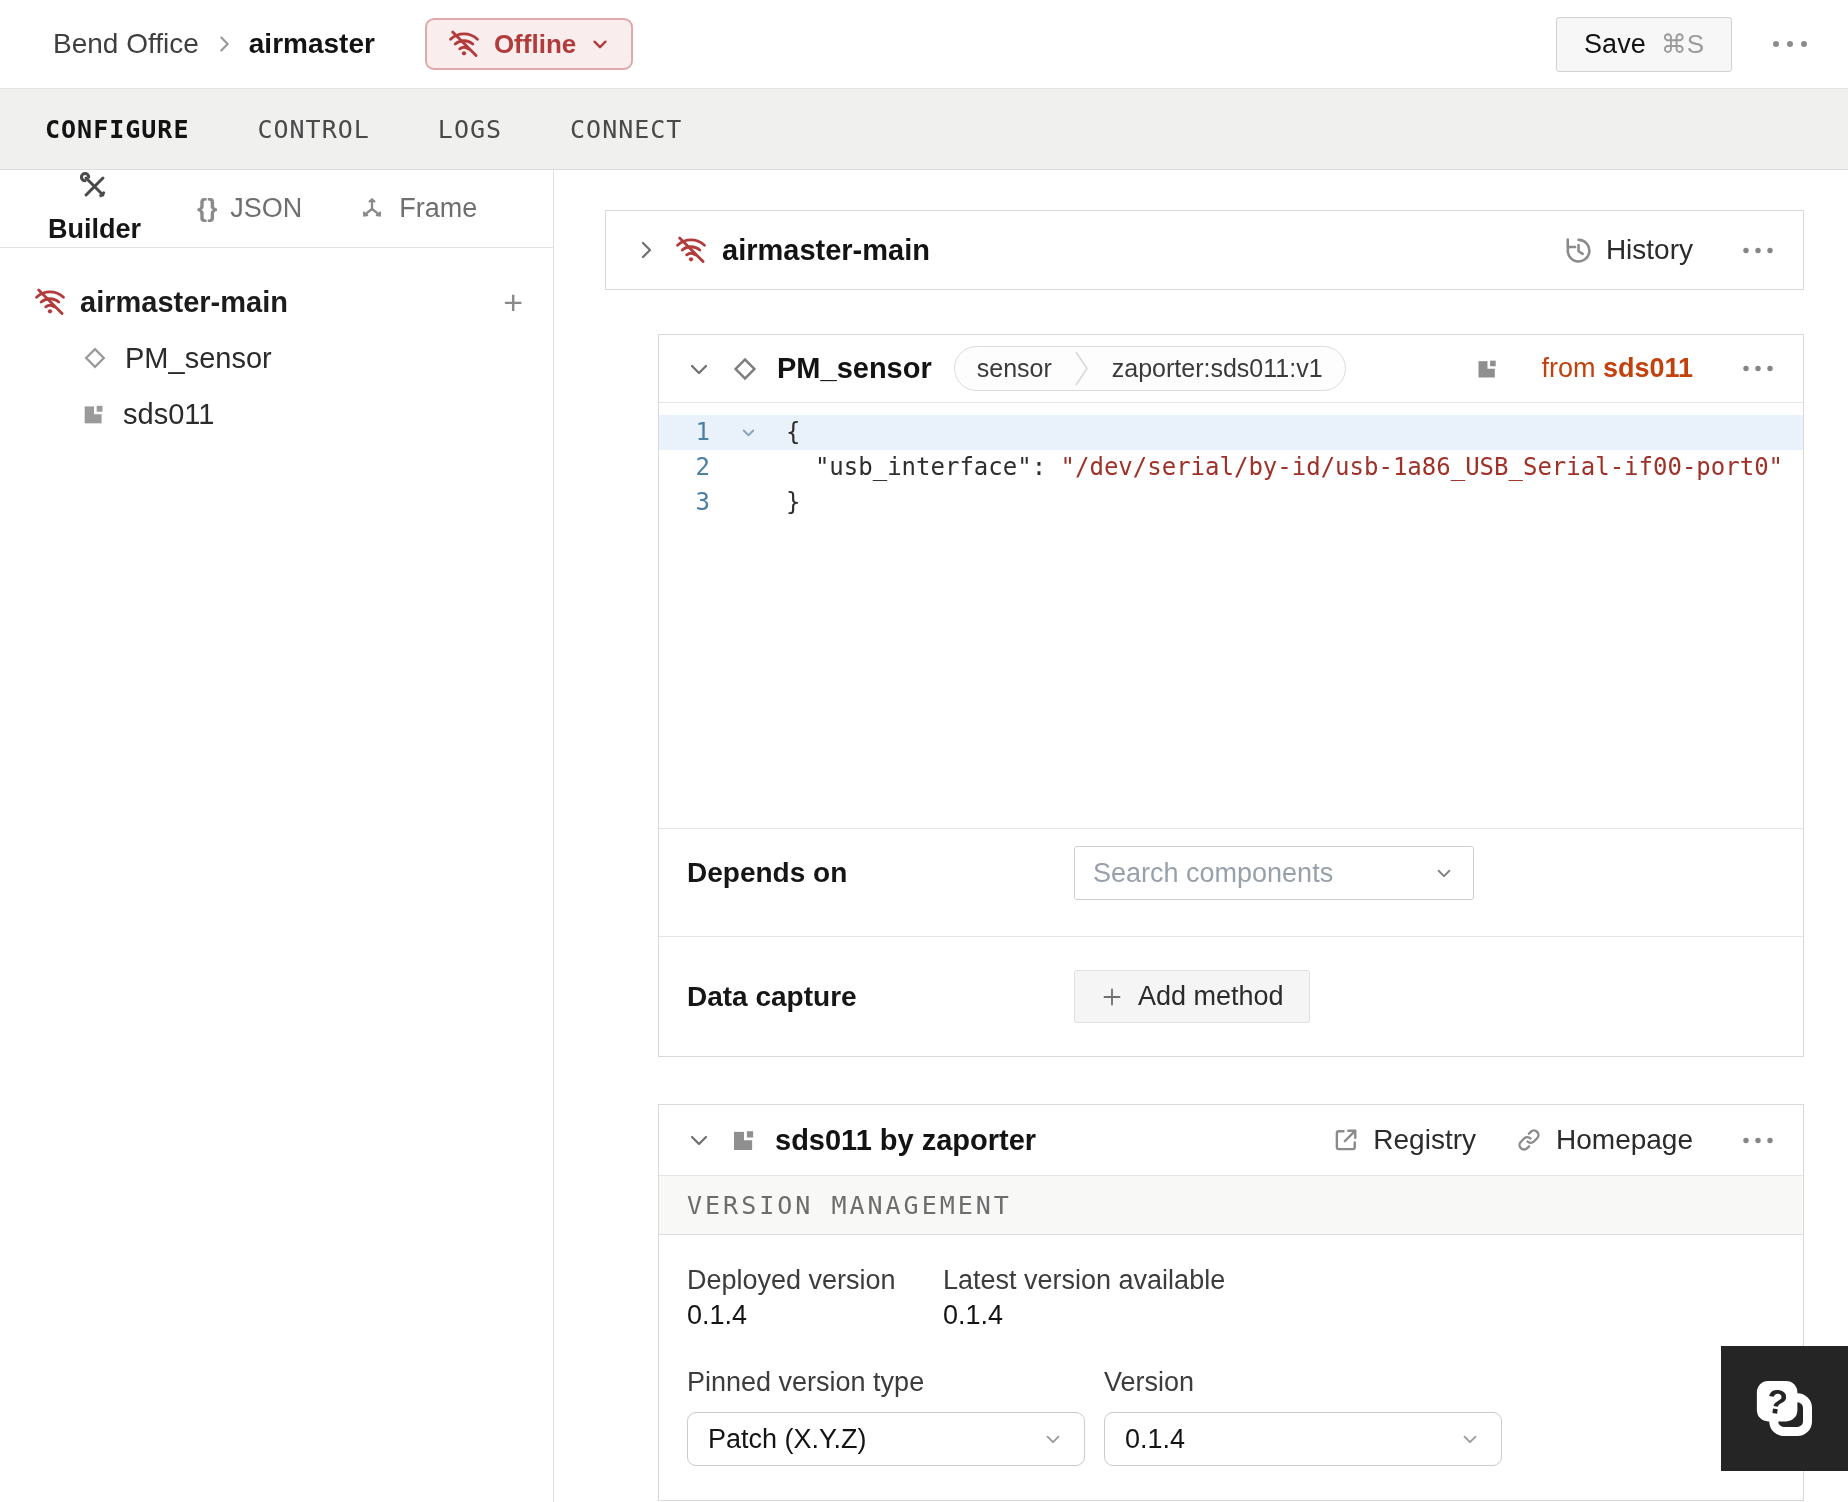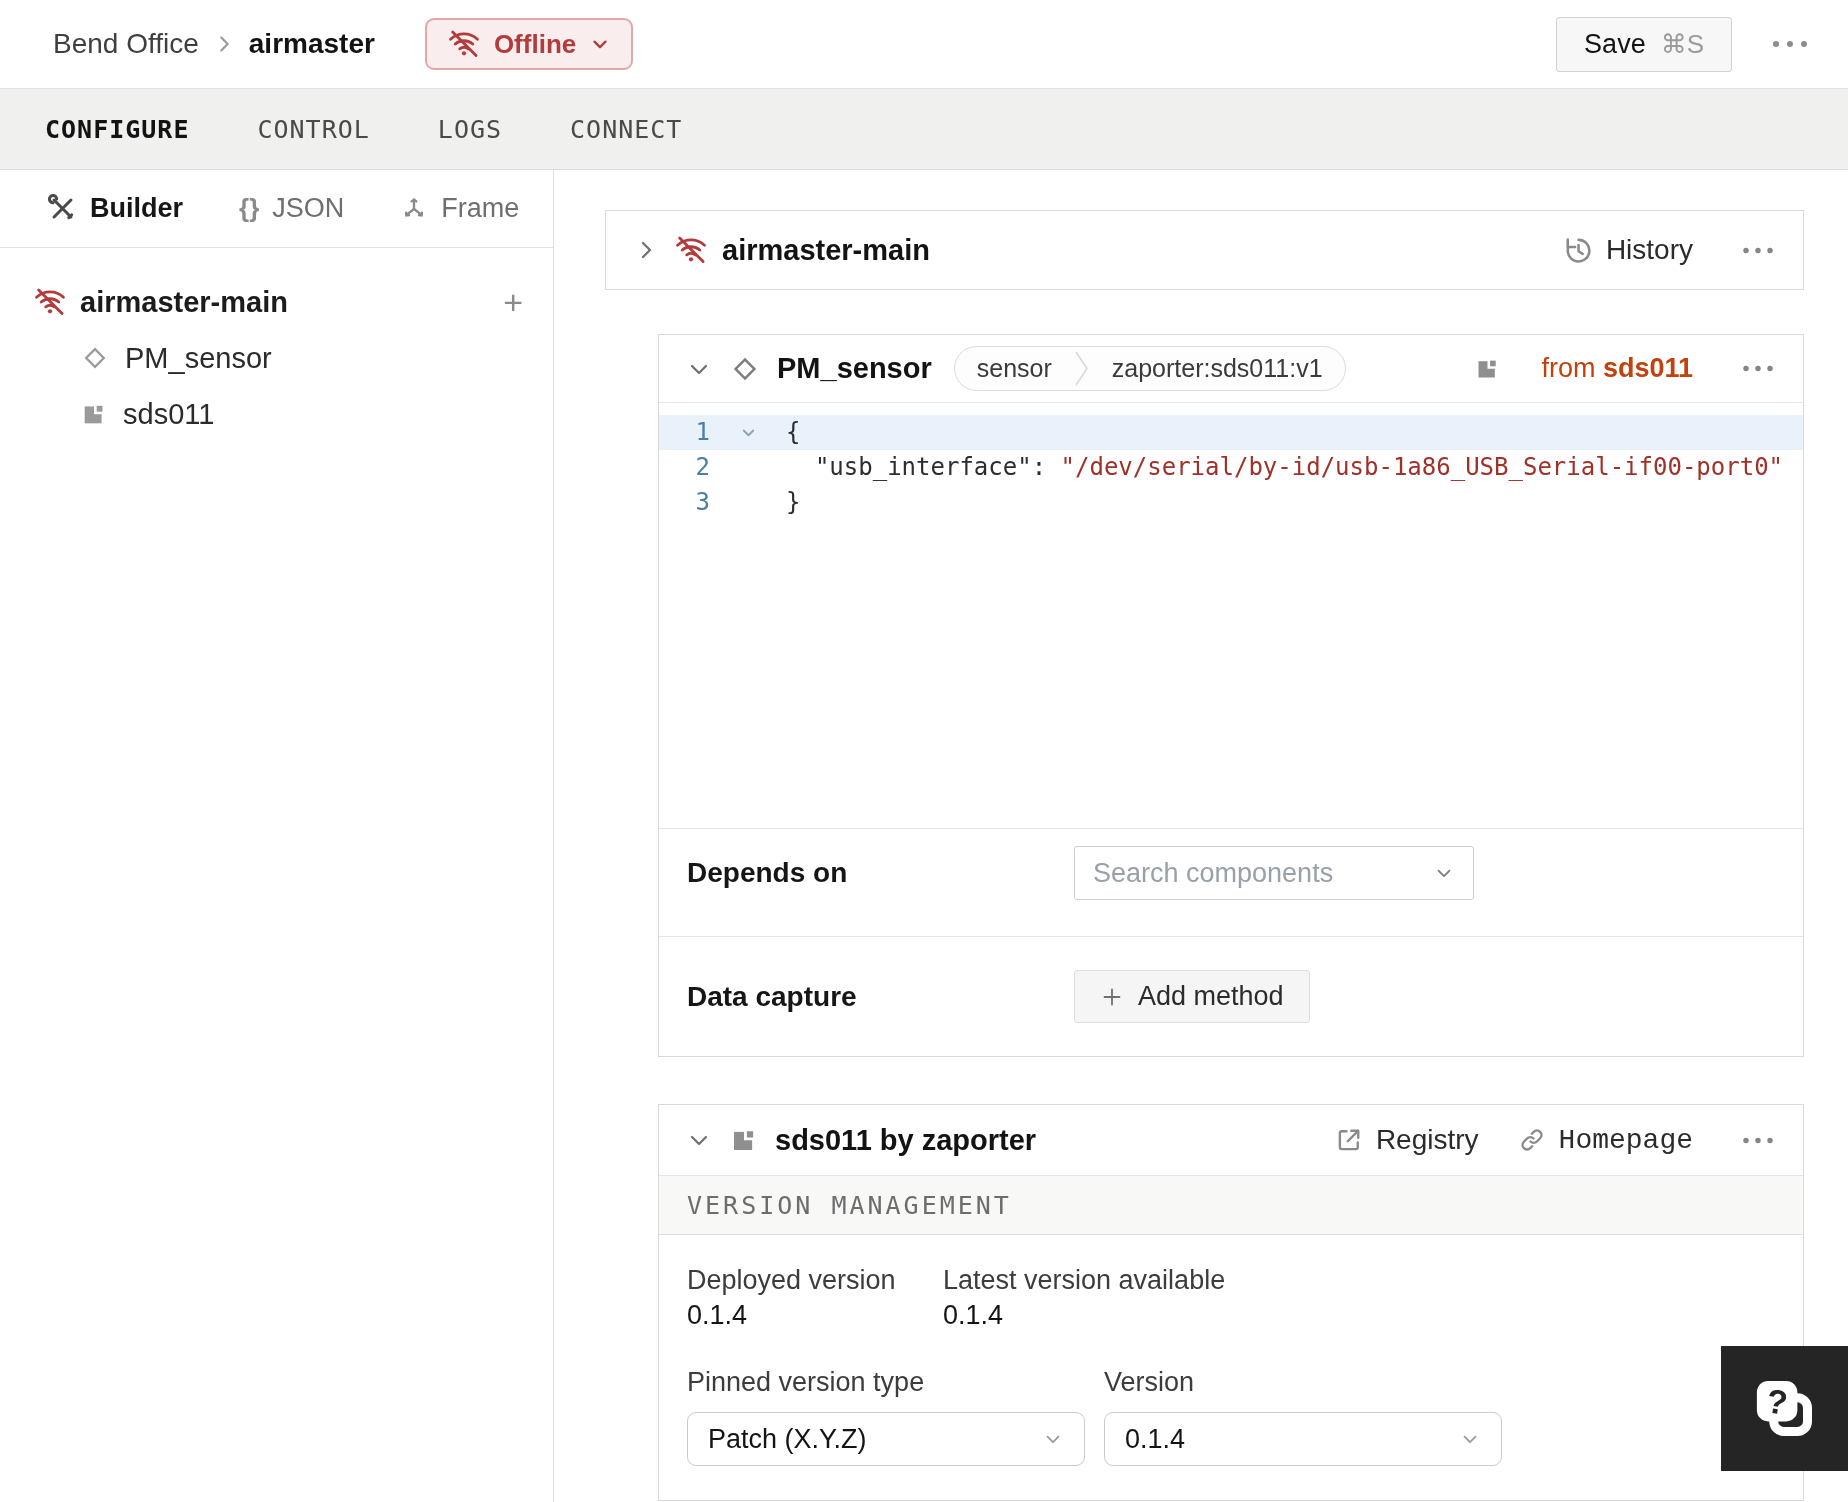--- a/index.html
+++ b/index.html
@@ -30,21 +30,21 @@
             font-family:"DejaVu Sans Mono", monospace; font-size:25px; letter-spacing:1px; }
   .tab { color:#4a4a4a; margin-right:68px; cursor:pointer; }
   .tab.active { color:#131313; font-weight:bold; }
 
   
   .sidebar { position:absolute; top:170px; left:0; width:554px; bottom:0;
              background:#fff; border-right:1px solid #e2e2e2; }
   .viewbar { height:78px; border-bottom:1px solid #e2e2e2; display:flex; align-items:center;
              padding-left:48px; gap:56px; }
   .view-item { display:flex; align-items:center; gap:13px; font-size:27px; color:#6f6f6f; cursor:pointer; }
-  .view-item.active { color:#161616; font-weight:bold; }
+  .view-item.active { color:#161616; font-weight:bold;flex-direction:column; }
   .json-glyph { font-size:26px; color:#8a8a8a; font-weight:600; }
   .tree { padding-top:26px; }
   .tree-root { height:56px; display:flex; align-items:center; padding-left:33px; gap:13px; cursor:pointer; }
   .tree-root-label { font-size:29px; font-weight:bold; color:#1c1c1c; }
   .tree-add { margin-left:auto; margin-right:30px; font-size:34px; color:#8a8a8a; font-weight:400;
               line-height:30px; cursor:pointer; }
   .tree-child { height:56px; display:flex; align-items:center; padding-left:80px; gap:15px; cursor:pointer; }
   .tree-child-label { font-size:29px; color:#2b2b2b; }
 
   
@@ -348,21 +348,21 @@
         <span class="mod-title">sds011 by zaporter</span>
         <span class="header-right">
           <span class="header-link">
             <svg width="30" height="30" viewBox="0 0 24 24" fill="none" stroke="#8a8a8a" stroke-width="1.9" stroke-linecap="round" stroke-linejoin="round">
               <path d="M10 5H6.2C5.3 5 4.7 5.6 4.7 6.5v11.3c0 .9.6 1.5 1.5 1.5h11.3c.9 0 1.5-.6 1.5-1.5V14"></path>
                 <polyline points="13.8 4.6 19.4 4.6 19.4 10.2"></polyline>
                 <path d="M19.1 4.9L11 13"></path>
             </svg>
             <span>Registry</span>
           </span>
-          <span class="header-link" style="margin-left:18px;font-family:Liberation Mono, monospace;">
+          <span class="header-link" style="margin-left:18px;">
             <svg width="30" height="30" viewBox="0 0 24 24" fill="none" stroke="#8a8a8a" stroke-width="1.9" stroke-linecap="round" stroke-linejoin="round">
               <path d="M10.8 13.2a3.6 3.6 0 0 0 5.1 0l2.6-2.6a3.6 3.6 0 0 0-5.1-5.1l-1.5 1.5"></path>
                 <path d="M13.2 10.8a3.6 3.6 0 0 0-5.1 0l-2.6 2.6a3.6 3.6 0 0 0 5.1 5.1l1.5-1.5"></path>
             </svg>
             <span>Homepage</span>
           </span>
           <span class="card-dots">
             <svg width="34" height="9" viewBox="0 0 34 9">
                 <circle cx="5" cy="4.5" r="2.7" fill="#858585"></circle>
                 <circle cx="17" cy="4.5" r="2.7" fill="#858585"></circle>

